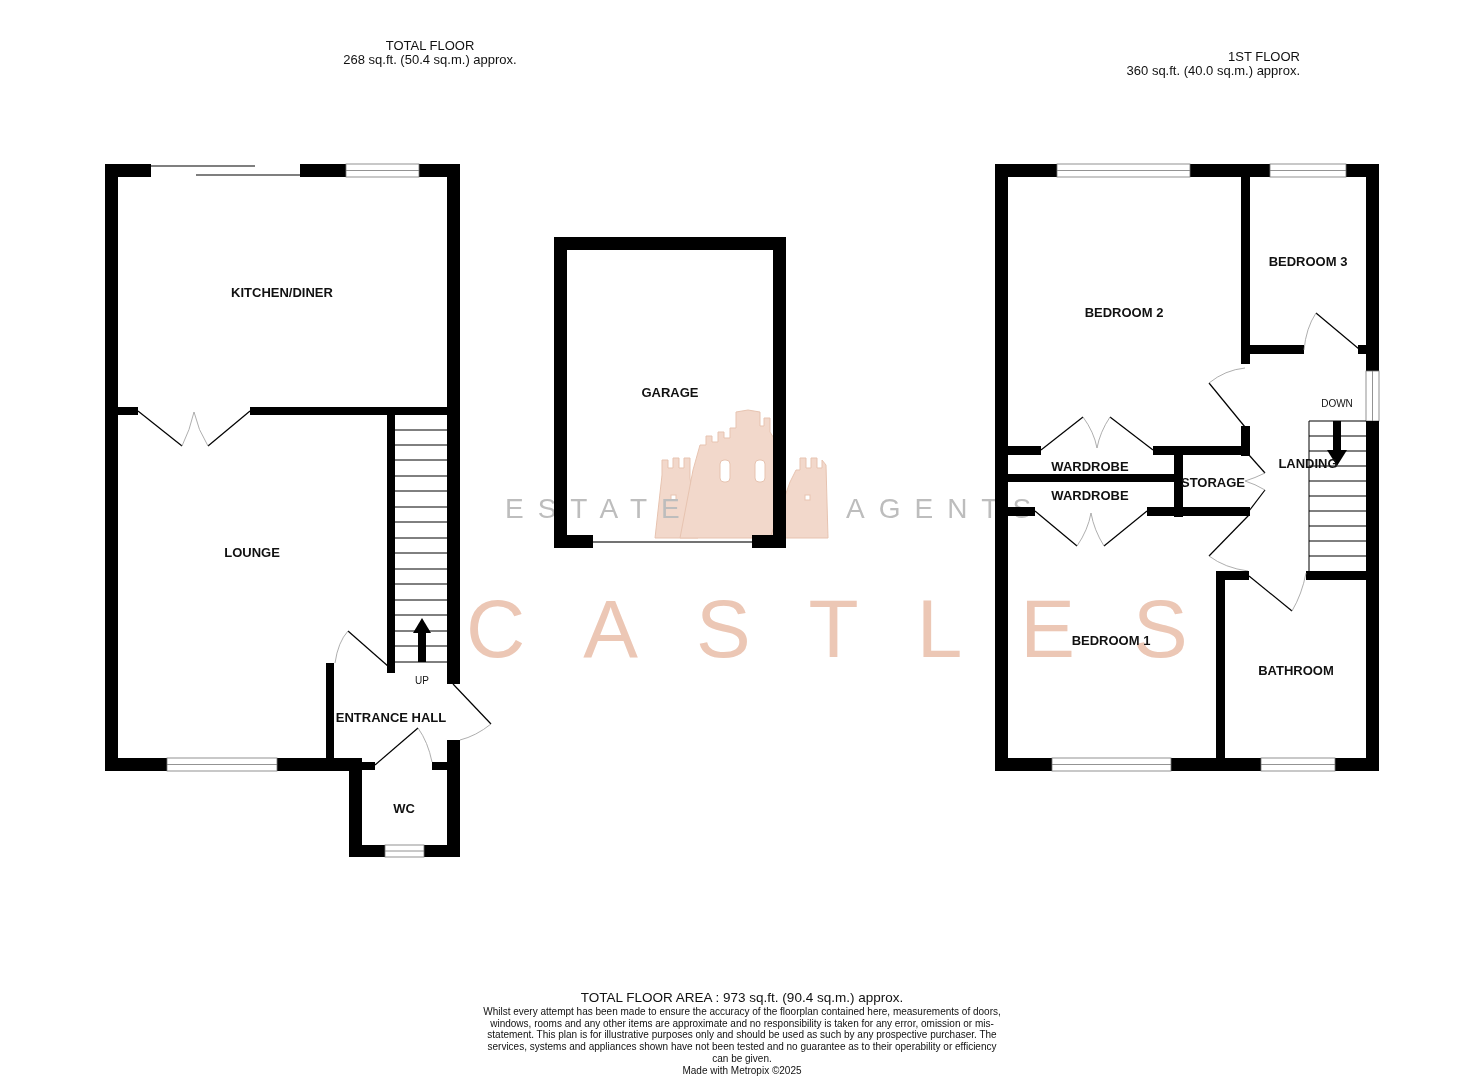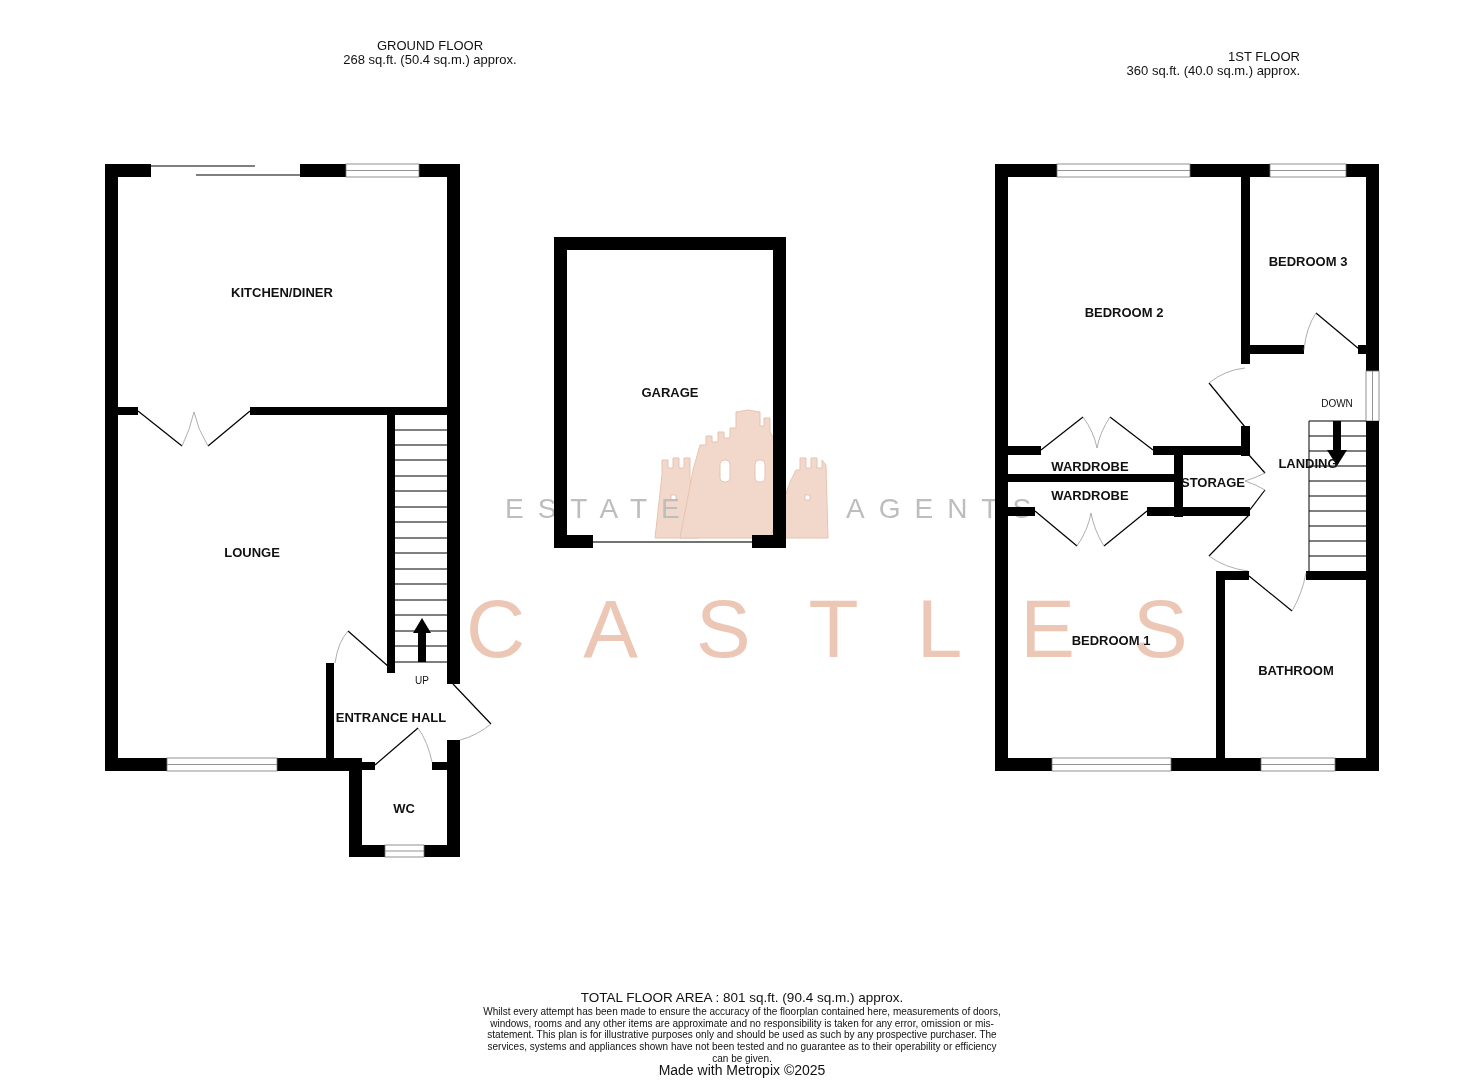--- a/index.html
+++ b/index.html
@@ -10,27 +10,27 @@
     #hdr-ground { left: 300px; top: 39px; width: 260px; }
     #hdr-first { left: 1040px; top: 50px; width: 260px; text-align: right; }
     svg#plan { position: absolute; left: 0; top: 0; }
     .room-label { font-family: "Liberation Sans", sans-serif; font-weight: bold; font-size: 13px; fill: #111; text-anchor: middle; }
     .small-label { font-family: "Liberation Sans", sans-serif; font-size: 10px; fill: #111; text-anchor: middle; }
     .wm-small { font-family: "Liberation Sans", sans-serif; font-size: 28px; letter-spacing: 14px; fill: #bdbdbd; }
     .wm-big { font-family: "Liberation Sans", sans-serif; font-size: 82px; letter-spacing: 58px; fill: #ecc7b5; }
     .footer { position: absolute; left: 480px; top: 989px; width: 524px; text-align: center; }
     .footer .total { font-size: 13.5px; line-height: 17px; color: #111; }
     .footer .disclaimer { font-size: 10px; line-height: 11.7px; color: #111; margin-top: 0; }
-    .footer .credit { font-size: 14px; line-height: 11.7px; color: #111; }
+    .footer .credit { font-size: 10px; line-height: 11.7px; color: #111; }
   </style>
 </head>
 <body>
 
 <div class="floor-header" id="hdr-ground">
-  <span class="title">GROUND FLOOR</span>
+  <span class="title">TOTAL FLOOR</span>
   <span class="area">268 sq.ft. (50.4 sq.m.) approx.</span>
 </div>
 <div class="floor-header" id="hdr-first">
   <span class="title">1ST FLOOR</span>
   <span class="area">360 sq.ft. (40.0 sq.m.) approx.</span>
 </div>
 
 <svg id="plan" width="1483" height="1080" viewBox="0 0 1483 1080" xmlns="http://www.w3.org/2000/svg">
 
   <g>
@@ -270,16 +270,16 @@
     <text x="1090" y="471" class="room-label">WARDROBE</text>
     <text x="1090" y="500" class="room-label">WARDROBE</text>
     <text x="1213" y="487" class="room-label">STORAGE</text>
     <text x="1308" y="468" class="room-label">LANDING</text>
     <text x="1111" y="645" class="room-label">BEDROOM 1</text>
     <text x="1296" y="675" class="room-label">BATHROOM</text>
   </g>
 </svg>
 
 <div class="footer">
-  <div class="total">TOTAL FLOOR AREA : 801 sq.ft. (90.4 sq.m.) approx.</div>
+  <div class="total">TOTAL FLOOR AREA : 973 sq.ft. (90.4 sq.m.) approx.</div>
   <div class="disclaimer">Whilst every attempt has been made to ensure the accuracy of the floorplan contained here, measurements of doors, windows, rooms and any other items are approximate and no responsibility is taken for any error, omission or mis-statement. This plan is for illustrative purposes only and should be used as such by any prospective purchaser. The services, systems and appliances shown have not been tested and no guarantee as to their operability or efficiency can be given.</div>
   <div class="credit">Made with Metropix ©2025</div>
 </div>
 
 </body></html>

